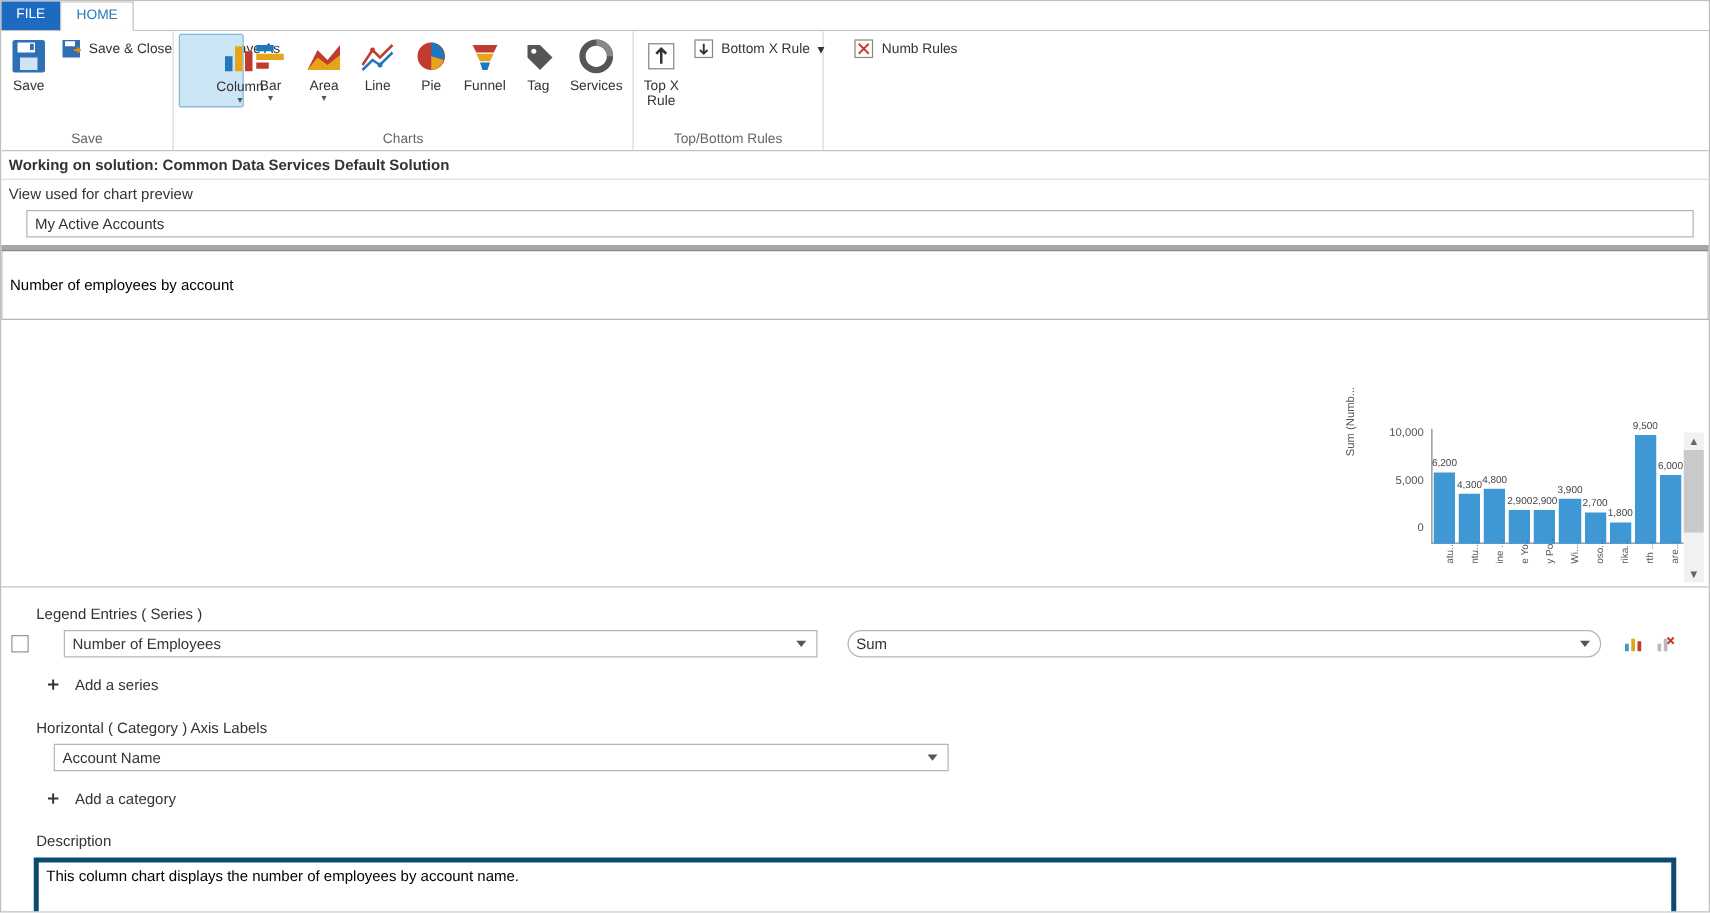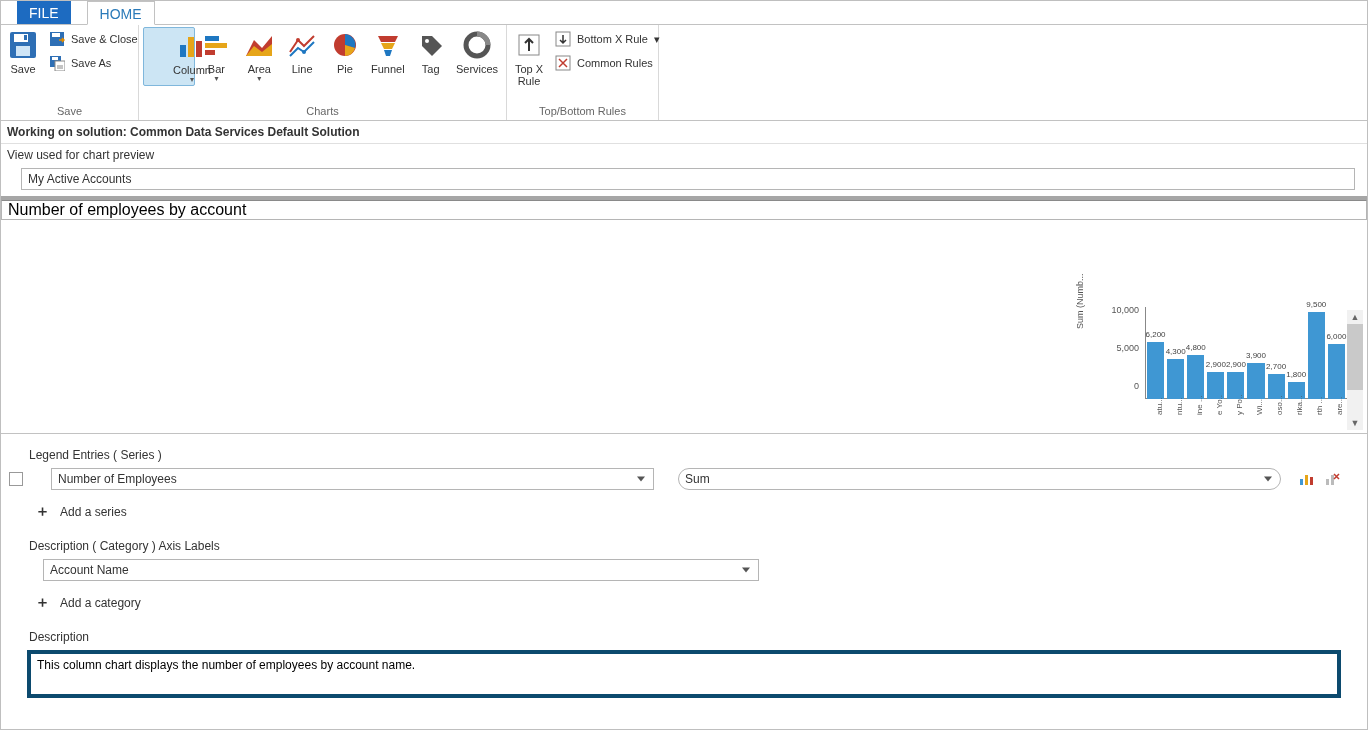--- a/index.html
+++ b/index.html
@@ -1,47 +1,47 @@
 <!DOCTYPE html>
 <html><head>
 <meta charset="utf-8">
 <style>
   * { box-sizing: border-box; margin: 0; padding: 0; font-family: "Segoe UI", Arial, sans-serif; }
   body { background: #fff; font-size: 12px; color: #333; border: 1px solid #bfbfbf; width: 1368px; height: 730px; overflow: hidden; position: relative; }
 
   
   .tabs { display: flex; border-bottom: 1px solid #c2c2c2; background: #fff; height: 24px; }
-  .tab { padding: 4px 12px; font-size: 14px; cursor: pointer; margin-left: 16px; }
+  .tab { padding: 4px 12px; font-size: 11px; cursor: pointer; }
   .tab-file { background: #1d6bc1; color: #fff; }
   .tab-home { background: #fff; color: #2a7ab9; border: 1px solid #c2c2c2; border-bottom: 1px solid #fff; margin-bottom: -1px; }
 
   
   .ribbon { display: flex; border-bottom: 1px solid #c2c2c2; height: 96px; background: #fff; }
   .ribbon-group { display: flex; flex-direction: column; border-right: 1px solid #d9d9d9; }
   .ribbon-group-body { display: flex; flex: 1; align-items: flex-start; padding: 2px 4px; }
   .ribbon-group-label { text-align: center; font-size: 11px; color: #666; padding: 2px 0 3px 0; }
 
   .big-btn { display: flex; flex-direction: column; align-items: center; justify-content: flex-start; width: 48px; padding: 2px 2px 0 2px; text-align: center; font-size: 11px; cursor: pointer; line-height: 1.1; }
   .big-btn .icon-slot { width: 32px; height: 32px; display: flex; align-items: center; justify-content: center; margin-bottom: 2px; }
   .big-btn.selected { background: #cce5f4; border: 1px solid #7fb7dc; border-radius: 2px; padding-left: 48px; }
   .big-btn .dd-caret { font-size: 8px; color: #555; }
 
-  .small-stack { display: flex; flex-direction: column; padding: 2px 6px; gap: 4px; }
+  .small-stack { display: flex; flex-direction: row; padding: 2px 6px; gap: 20px; }
   .small-btn { display: flex; align-items: center; gap: 6px; font-size: 11px; cursor: pointer; padding: 2px 2px; white-space: nowrap; }
   .small-btn .sicon { width: 16px; height: 16px; display: inline-flex; align-items: center; justify-content: center; }
 
   
   .solution-bar { padding: 4px 6px; font-size: 12px; font-weight: bold; border-bottom: 1px solid #e0e0e0; }
   .view-label-bar { padding: 4px 6px; font-size: 12px; color: #333; }
   .view-select { margin: 2px 4px 6px 4px; padding-left: 16px; }
   .view-select-box { border: 1px solid #b5b5b5; padding: 3px 6px; width: calc(100% - 8px); background: #fff; font-size: 12px; cursor: pointer; }
 
   .sep-thick { height: 4px; background: #a6a6a6; margin: 0; }
   .title-input-wrap { padding: 0; }
-  .title-input { width: 100%; border: 1px solid #b5b5b5; border-top: 1px solid #8a8a8a; padding: 0 6px; font-size: 16px; }
+  .title-input { width: 100%; border: 1px solid #b5b5b5; border-top: 1px solid #8a8a8a; padding: 20px 6px; font-size: 12px; }
 
   
   .preview { position: relative; height: 214px; border-bottom: 1px solid #c2c2c2; overflow: hidden; }
   .chart-box { position: absolute; right: 20px; bottom: 4px; width: 250px; height: 130px; }
   .yaxis-label { position: absolute; left: -22px; top: 30px; transform: rotate(-90deg); transform-origin: left top; font-size: 9px; color: #555; white-space: nowrap; }
   .ytick { position: absolute; left: 6px; font-size: 9px; color: #555; text-align: right; width: 36px; }
   .plot { position: absolute; left: 48px; right: 0; top: 8px; bottom: 30px; }
   .axis { position: absolute; left: 0; right: 0; bottom: 0; height: 1px; background: #888; }
   .axis-v { position: absolute; left: 0; top: 0; bottom: 0; width: 1px; background: #888; }
   .bars { position: absolute; left: 2px; right: 2px; top: 0; bottom: 0; display: flex; align-items: flex-end; gap: 3px; }
@@ -235,21 +235,21 @@
           <span>Bottom X Rule</span>
           <span class="dd-caret">▾</span>
         </div>
         <div class="small-btn">
           <span class="sicon">
             <svg width="16" height="16">
                 <rect x="1" y="1" width="14" height="14" fill="#fff" stroke="#888"></rect>
                 <path d="M4 4 L12 12 M12 4 L4 12" stroke="#c13c2f" stroke-width="1.5"></path>
               </svg>
           </span>
-          <span>Common Rules</span>
+          <span>Numb Rules</span>
         </div>
       </div>
     </div>
     <div class="ribbon-group-label">Top/Bottom Rules</div>
   </div>
 
 </div>
 
 <div class="solution-bar">Working on solution: Common Data Services Default Solution</div>
 <div class="view-label-bar">View used for chart preview</div>
@@ -345,21 +345,21 @@
             <path d="M10 3 L15 8 M15 3 L10 8" stroke="#c13c2f" stroke-width="1.5"></path>
           </svg>
       </div>
     </div>
   </div>
   <div class="add-link">
     <span class="plus">＋</span>
     <span>Add a series</span>
   </div>
 
-  <div class="section-label">Description ( Category ) Axis Labels</div>
+  <div class="section-label">Horizontal ( Category ) Axis Labels</div>
   <div class="row">
     <div class="dd cat-dd">Account Name</div>
   </div>
   <div class="add-link">
     <span class="plus">＋</span>
     <span>Add a category</span>
   </div>
 
   <div class="section-label">Description</div>
   <div class="descr">

